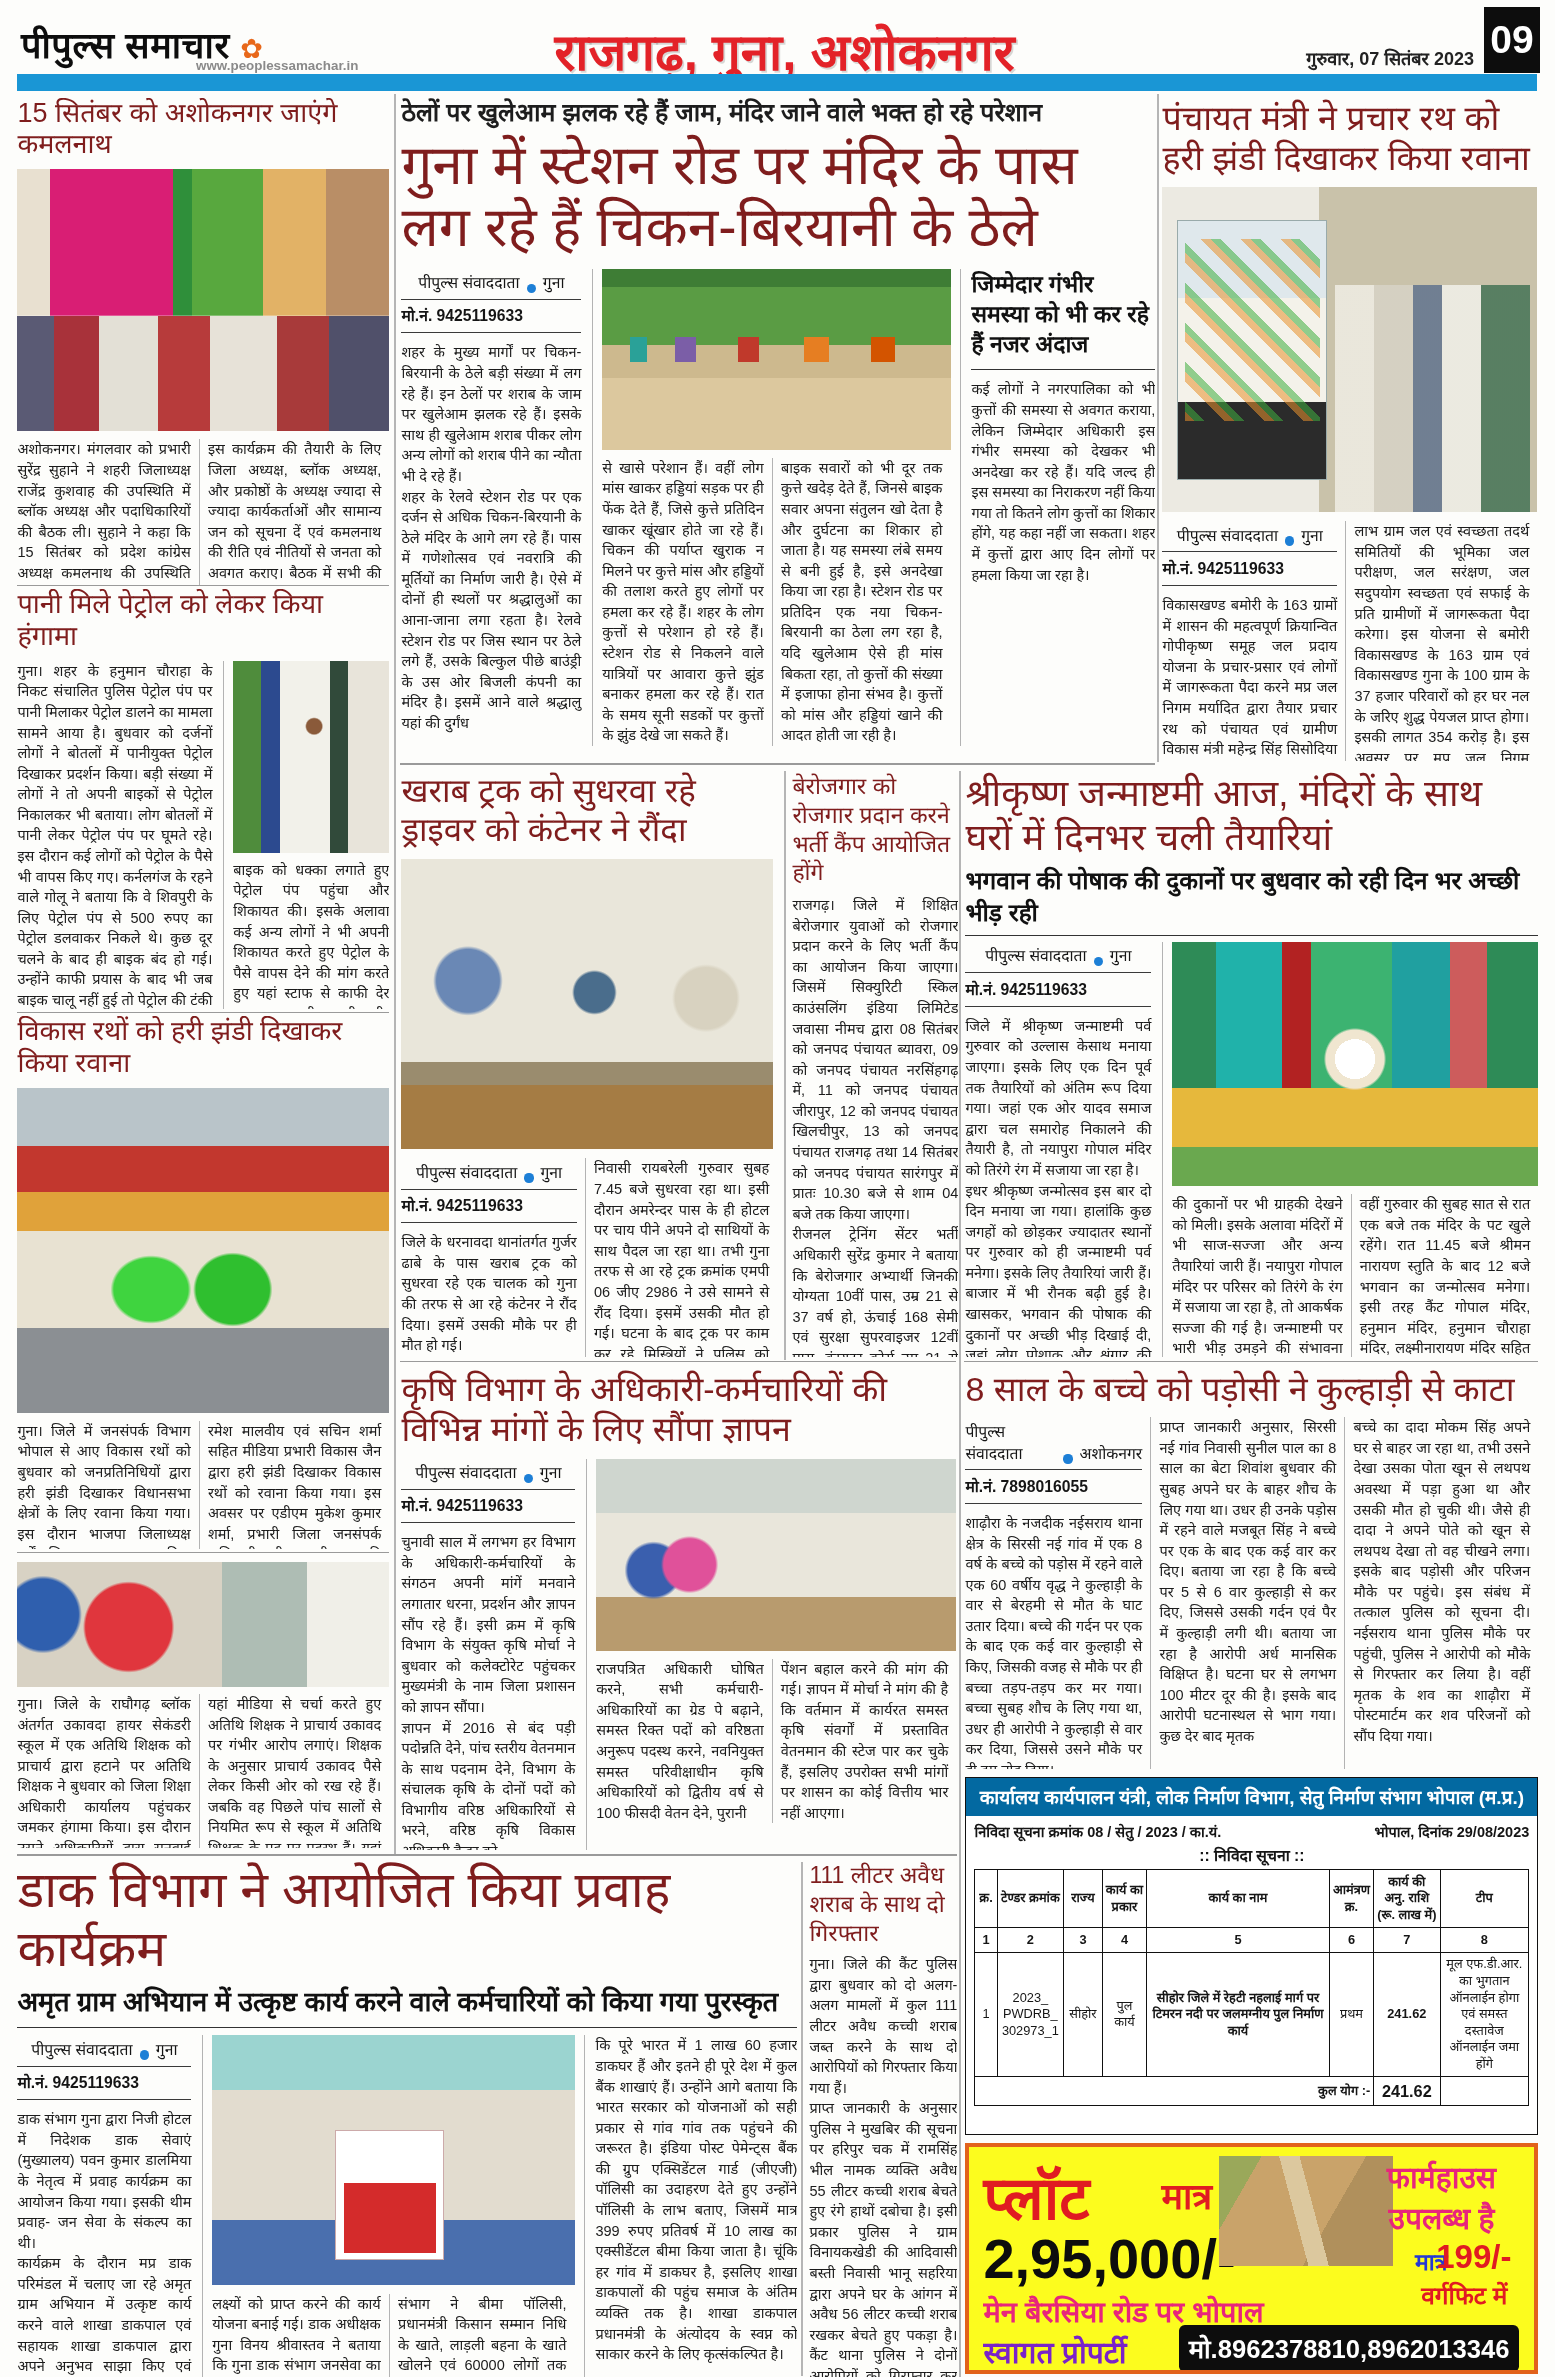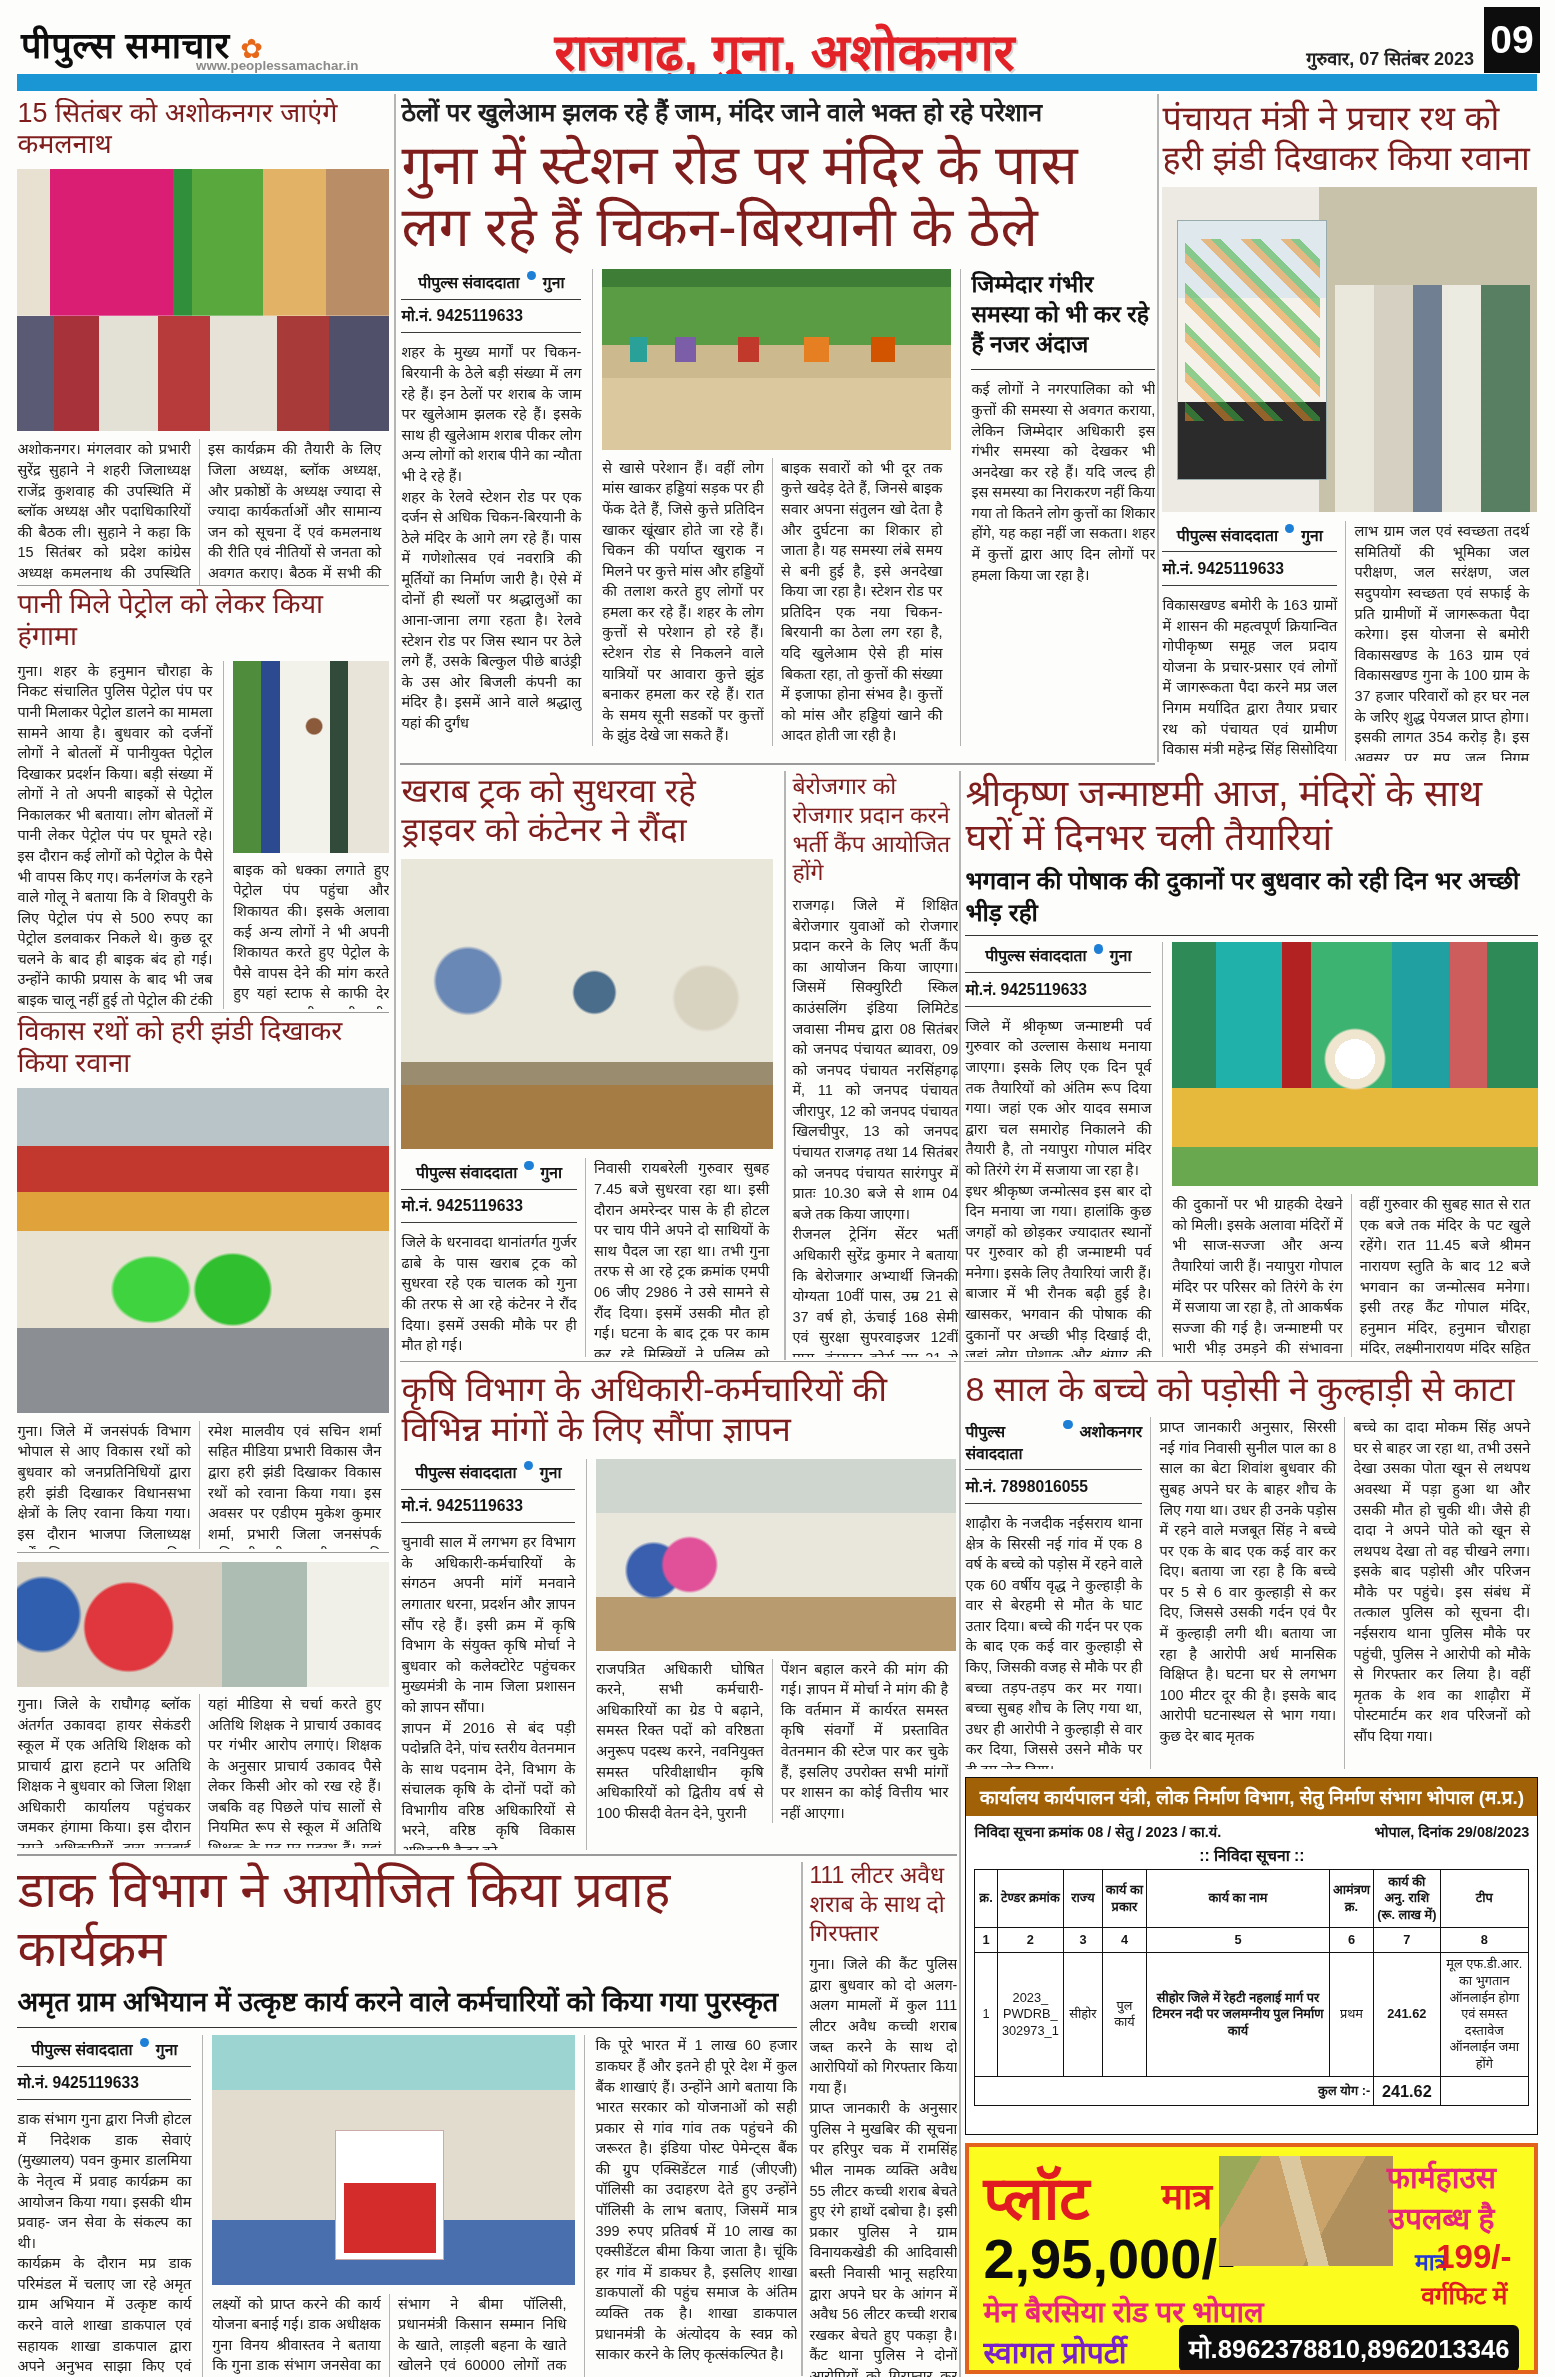--- a/index.html
+++ b/index.html
@@ -12,21 +12,21 @@
 .site{position:absolute;left:196px;top:58px;font-size:13.4px;color:#8a8a8a;font-weight:700}
 .edition{position:absolute;left:465px;top:15px;width:639px;text-align:center;font-size:51px;font-weight:900;color:#e32228;text-shadow:1.7px 1.7px 0 rgba(0,0,0,.15)}
 .pdate{position:absolute;right:81px;top:46px;font-size:18px;font-weight:800;color:#222}
 .pnum{position:absolute;right:15px;top:7px;width:56px;height:66px;background:#0d0d0d;color:#fff;font-size:39px;font-weight:900;display:flex;align-items:center;justify-content:center}
 .bluebar{position:absolute;left:17.4px;top:74px;width:1520px;height:17.4px;background:#1a96d5}
 
 .content{position:absolute;left:17.4px;top:94px;width:1520px;height:2282px}
 .art{position:absolute;overflow:hidden}
 .hl{font-weight:400;color:#7f1d1d;line-height:1.18}
 .kick{font-weight:800;color:#1d1d1d}
-.byl{display:flex;align-items:flex-start;gap:7px;font-weight:700;font-size:15.7px;border-bottom:1.2px solid #3a3a3a;padding:2.3px 0 5.8px;justify-content:center}
+.byl{display:flex;align-items:flex-end;gap:7px;font-weight:400;font-size:15.7px;border-bottom:1.2px solid #3a3a3a;padding:2.3px 0 5.8px;justify-content:center}
 .dot{width:9.3px;height:9.3px;border-radius:50%;background:#1d7fd6;flex:0 0 auto}
 .phone{font-weight:700;font-size:15.7px;text-align:left;padding:4.6px 0 5.8px;border-bottom:1.2px solid #3a3a3a;margin-bottom:9.3px}
 .c{font-size:14.5px;line-height:1.42;text-align:justify;white-space:pre-line;color:#1b1b1b}
 .cols{display:flex}
 .cols>div{flex:1;padding:0 8.1px}
 .cols>div:first-child{padding-left:0}
 .cols>div+div{border-left:0.6px solid #b3b3b3}
 .subhl{font-weight:800;font-size:23px;line-height:1.32;color:#111}
 .rule-h{position:absolute;background:#9a9a9a}
 .rule-v{position:absolute;background:#b5b5b5}
@@ -43,21 +43,21 @@
 .ph-panchayat .garland{position:absolute;left:6%;top:16%;width:36%;height:56%;background:repeating-linear-gradient(45deg,#e8912c 0 7px,#3fae3f 7px 14px,transparent 14px 28px);opacity:.55}
 .ph-panchayat .crowd{position:absolute;right:2%;top:30%;width:52%;height:70%;background:linear-gradient(90deg,#f2f0e8 0 20%,#d8d4c8 20% 40%,#5a6e8c 40% 55%,#f4f4ee 55% 75%,#3c6e50 75% 100%);opacity:.8}
 .ph-janm{background:radial-gradient(circle at 50% 48%,#ffffff 0 9%,#f0e6d0 9% 13%,transparent 14%),linear-gradient(0deg,#6aa84f 0 16%,#e6b83c 16% 40%,transparent 40%),linear-gradient(90deg,#2e8b57 0 12%,#20b2aa 12% 30%,#b22222 30% 38%,#3cb371 38% 60%,#20a0a0 60% 76%,#cd5c5c 76% 86%,#2e8b57 86% 100%)}
 .ph-krishi{background:radial-gradient(circle at 26% 55%,#e0519a 0 9%,transparent 10%),radial-gradient(circle at 16% 58%,#3a5fae 0 8%,transparent 9%),linear-gradient(180deg,#cfd6cf 0 28%,#e9e6db 28% 72%,#b89b6e 72% 100%)}
 .ph-dak{background:linear-gradient(180deg,#9bd4d0 0 22%,#e2dccf 22% 74%,#4a6fae 74% 100%)}
 .ph-dak .sign{position:absolute;left:34%;top:38%;width:30%;height:52%;background:#fff;border:1.7px solid #caa;display:flex;align-items:flex-end;justify-content:center}
 .ph-dak .sign i{display:block;width:86%;height:55%;background:#d42b2b;margin-bottom:6%}
 .ph-plots{background:linear-gradient(75deg,transparent 0 44%,#dcc89e 44% 54%,transparent 54%),linear-gradient(120deg,#9aa85a 0 18%,#c9a36a 18% 62%,#b0905c 62% 100%)}
 
 .tender{border:1.7px solid #111;background:#fff}
-.tblack{background:#a16207;color:#fff;text-align:center;font-weight:800;font-size:19px;padding:5.8px 3.5px}
+.tblack{background:#0369a1;color:#fff;text-align:center;font-weight:800;font-size:19px;padding:5.8px 3.5px}
 .trefs{display:flex;justify-content:space-between;font-weight:800;font-size:14.5px;padding:5.8px 8.1px 1.2px}
 .ttitle{text-align:center;font-weight:800;font-size:15.7px;padding:1.2px 0 3.5px}
 .tintro{font-size:14px;padding:0 8.1px 7px;text-align:justify;line-height:1.4}
 table.tt{border-collapse:collapse;width:calc(100% - 16.3px);margin:0 8.1px}
 .tt td{border:1.2px solid #111;font-size:12.8px;padding:3.5px 2.9px;text-align:center;vertical-align:middle;line-height:1.3;white-space:pre-line}
 .tt .b{font-weight:800}
 .tt .right{text-align:right;font-weight:800}
 
 .ad{background:#fcfc1e;border:4.6px solid #e2621b;position:relative;overflow:hidden}
 .ad .plot{position:absolute;left:14px;top:8.1px;font-size:60px;font-weight:900;color:#e01b22}

